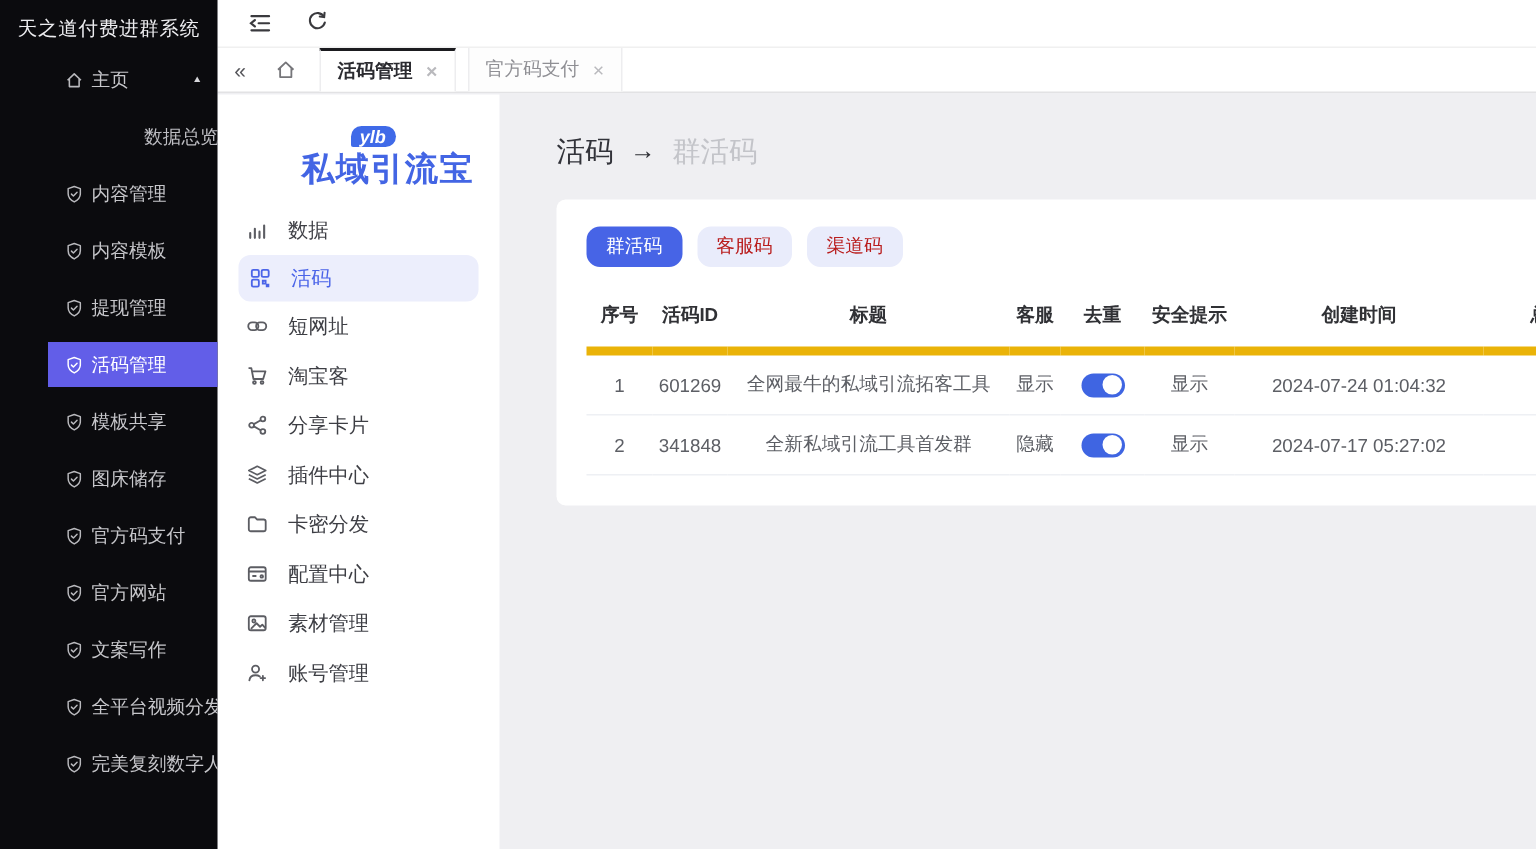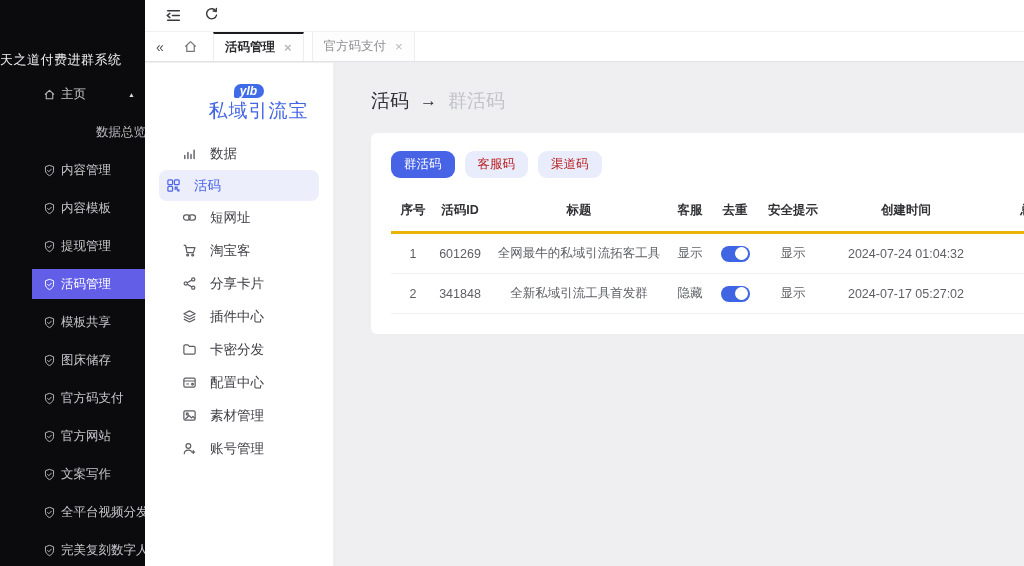--- a/index.html
+++ b/index.html
@@ -8,23 +8,23 @@
     font-family:"Liberation Sans","DejaVu Sans",sans-serif;
     background:#efeff2; position:relative; font-size:13px;
   }
 
   
   .dark-sidebar {
     position:absolute; left:0; top:0; width:145px; height:566px;
     background:#0b0b0e; color:#c9c9cc; z-index:5;
   }
   .app-title {
-    height:34px; line-height:38px; 
+    height:34px; line-height:38px; text-align:center;
     color:#ededf0; font-size:13px; letter-spacing:0.5px;
-    white-space:nowrap; overflow:hidden;margin-top:41px;
+    white-space:nowrap; overflow:hidden;
   }
   .dnav { padding-top:4px;padding-left:32px; }
   .dnav-item {
     display:flex; align-items:center; height:30px; margin-bottom:8px;
     padding:0 10px 0 11px; font-size:12.5px; color:#c6c6ca; cursor:pointer;
     white-space:nowrap; overflow:hidden;
   }
   .dnav-item .dnav-icon {
     width:13px; height:13px; margin-right:5px; flex:0 0 13px;
     display:inline-flex; align-items:center; color:#b9b9bd;
@@ -70,24 +70,24 @@
   .inner-sidebar {
     position:absolute; left:145px; top:63px; width:188px; bottom:0;
     background:#ffffff; z-index:3;
   }
   .logo-row { display:flex; align-items:center; margin:21px 0 0 19px; height:30px;flex-direction:column; }
   .logo-badge {
     width:30px; height:30px; border-radius:15px 15px 15px 3px;
     background:#3f6ae8; color:#fff; font-weight:bold; font-size:12px;
     display:flex; align-items:center; justify-content:center; font-style:italic;
   }
-  .logo-name { margin-left:20px; font-size:19px; font-weight:normal; color:#4365e4; letter-spacing:1px; white-space:nowrap; }
+  .logo-name { margin-left:20px; font-size:22px; font-weight:bold; color:#4365e4; letter-spacing:1px; white-space:nowrap; }
   .imenu { margin-top:23px; }
   .imenu-item {
-    display:flex; align-items:center; height:33px; padding-left:37px;
+    display:flex; align-items:center; height:33px; padding-left:19px;
     font-size:13.5px; color:#3d3e44; cursor:pointer; white-space:nowrap;
   }
   .imenu-item .imenu-icon {
     width:15px; height:15px; margin-right:13px; flex:0 0 15px;
     display:inline-flex; align-items:center; color:#5c5d63;
   }
   .imenu-item.active {
     margin:0 14px; padding-left:7px; border-radius:8px;
     background:#eceefc; color:#4b64e8; height:31px;
   }
@@ -112,21 +112,21 @@
     height:27px; padding:0 13px; border:none; border-radius:9px;
     background:#e9ecfb; color:#b91c1c; font-size:12.5px; cursor:pointer;
     display:inline-flex; align-items:center;
     font-family:"Liberation Sans","DejaVu Sans",sans-serif;
   }
   .fbtn.active { background:#4764e6; color:#ffffff; }
 
   .data-table { margin-top:15px; border-collapse:collapse; table-layout:fixed; width:698px; }
   .data-table th {
     font-size:12.5px; font-weight:bold; color:#303135; text-align:center;
-    padding:9px 0 12px; border-bottom:3px solid #eab308; white-space:nowrap;
+    padding:9px 0 12px; border-bottom:6px solid #eab308; white-space:nowrap;
   }
   .data-table td {
     font-size:12.5px; color:#5d5f65; text-align:center; padding:11px 0;
     border-bottom:1px solid #eef0f4; white-space:nowrap; overflow:hidden;
   }
   .toggle {
     display:inline-block; width:29px; height:16px; border-radius:9px;
     background:#3f65e2; position:relative; vertical-align:middle; cursor:pointer;
   }
   .toggle::after {

